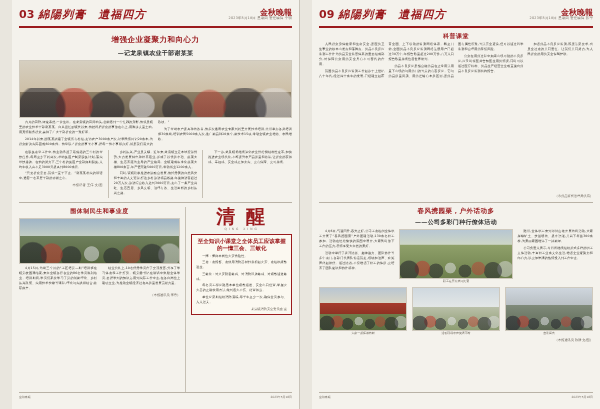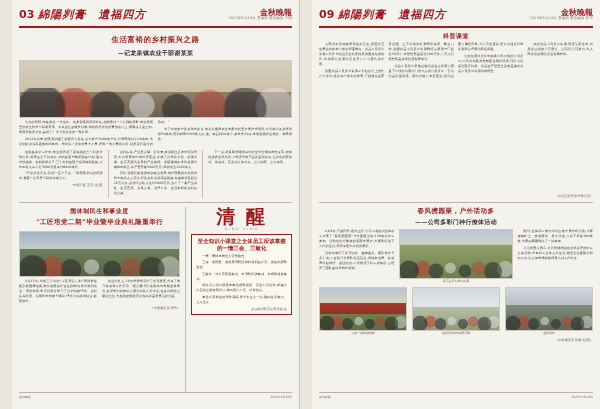--- a/index.html
+++ b/index.html
@@ -140,21 +140,21 @@
       </div>
       <div class="mast-right">
         <span class="mast-brand">金秋晚報</span>
         <span class="mast-date">2023年5月18日 星期四  责任编辑 李明</span>
       </div>
     </div>
 
     <div class="flexrow">
 
       <div class="grow">
-        <div class="headline">生活富裕的乡村振兴之路</div>
+        <div class="headline">增强企业凝聚力和向心力</div>
         <div class="headline sub">—记龙泉镇农业干部谢某某</div>
 
         <div class="photo ph-room ph-dots" style="height:56px;margin:2px 0 2px;"></div>
 
         <div class="txt cols2">
           <p>六月的田野,绿意盎然,一片生机。在龙泉镇的田间地头,总能看到一个忙碌的身影,他就是镇里的农业技术干部谢某某。自从担任副镇长以来,他始终把群众的事放在心上,用脚步丈量土地,用真情服务群众,赢得了广大干部群众的一致好评。</p>
           <p>2014年以来,謝某某踏遍了全镇所有村组,走访农户3000余户次,记录民情日记20余本,为群众解决实际困难600余件。他常说:“群众的事无小事,把每一件小事都办好,就是我们最大的政绩。”</p>
           <p>为了帮助农户提高种植效益,他多次邀请农业专家到村里开展技术培训,先后举办各类培训班30余期,培训农民5000余人次,推广新品种20余个,新技术15项,带动全镇农业增效、农民增收。</p>
         </div>
       </div>
@@ -176,21 +176,20 @@
         <p>下一步,龙泉镇将继续深化农业供给侧结构性改革,加快推进农业现代化,不断提升农产品质量和效益,让群众的获得感、幸福感、安全感更加充实、更有保障、更可持续。</p>
       </div>
     </div>
 
     <div class="rule"></div>
 
     <div class="flexrow grow" style="align-items:stretch;">
 
       <div class="grow" style="flex:1.6;">
         <div class="kicker">围体制民生和事业度</div>
-        <div class="headline" style="font-size:6.5px;">“工匠培党二期”毕业暨毕业典礼隆重举行</div>
 
         <div class="photo ph-crowd ph-dots" style="height:44px;margin:2px 0 2px;"></div>
 
         <div class="txt cols2">
           <p>4月15日,为期三个月的“工匠培党二期”培训班在镇党校圆满结束,来自全镇各行各业的86名学员顺利结业。培训期间,学员们系统学习了党的创新理论、乡村振兴政策、实用技术技能等课程,理论与实践相结合,收获颇丰。</p>
           <p>结业典礼上,10名优秀学员作了交流发言,分享了学习体会和工作打算。镇党委书记在讲话中勉励全体学员,要把学到的知识运用到实际工作中去,在各自岗位上建功立业,为推动全镇经济社会高质量发展贡献力量。</p>
         </div>
         <div class="byline">（本报通讯员 李丹）</div>
       </div>
 

